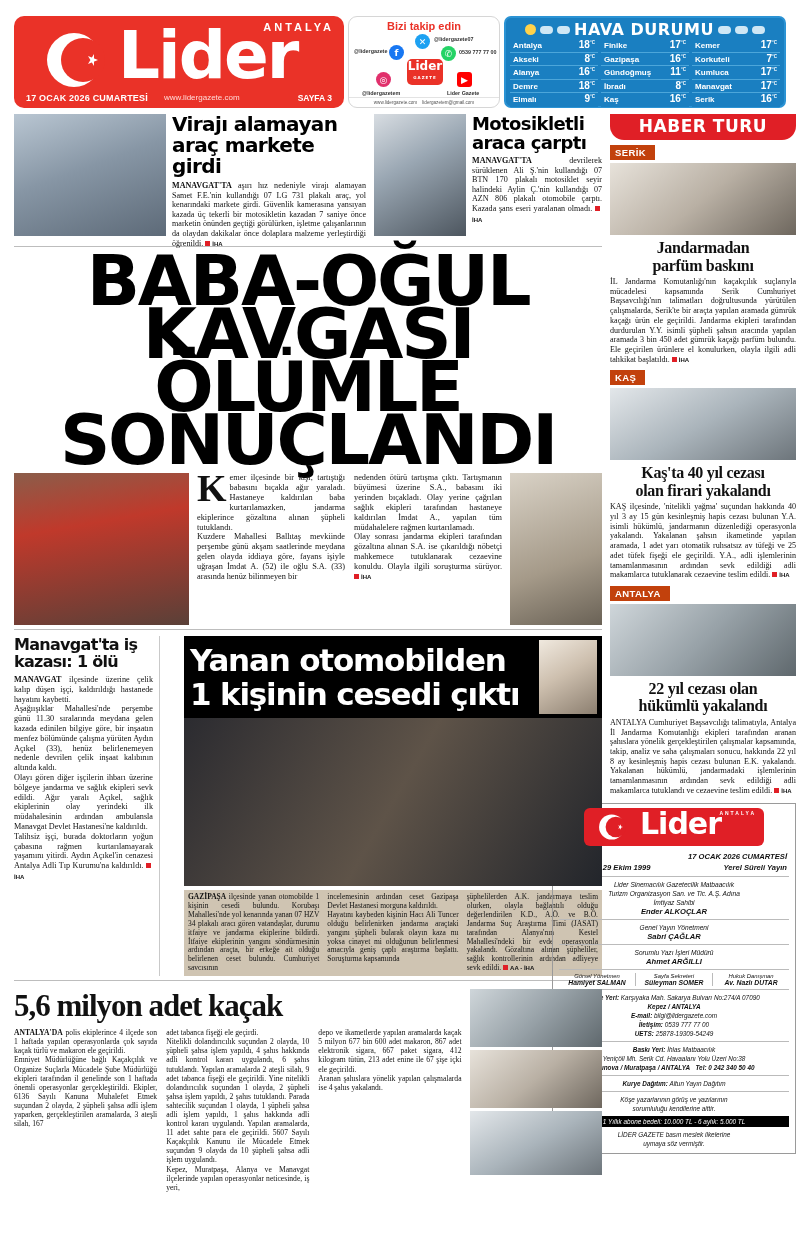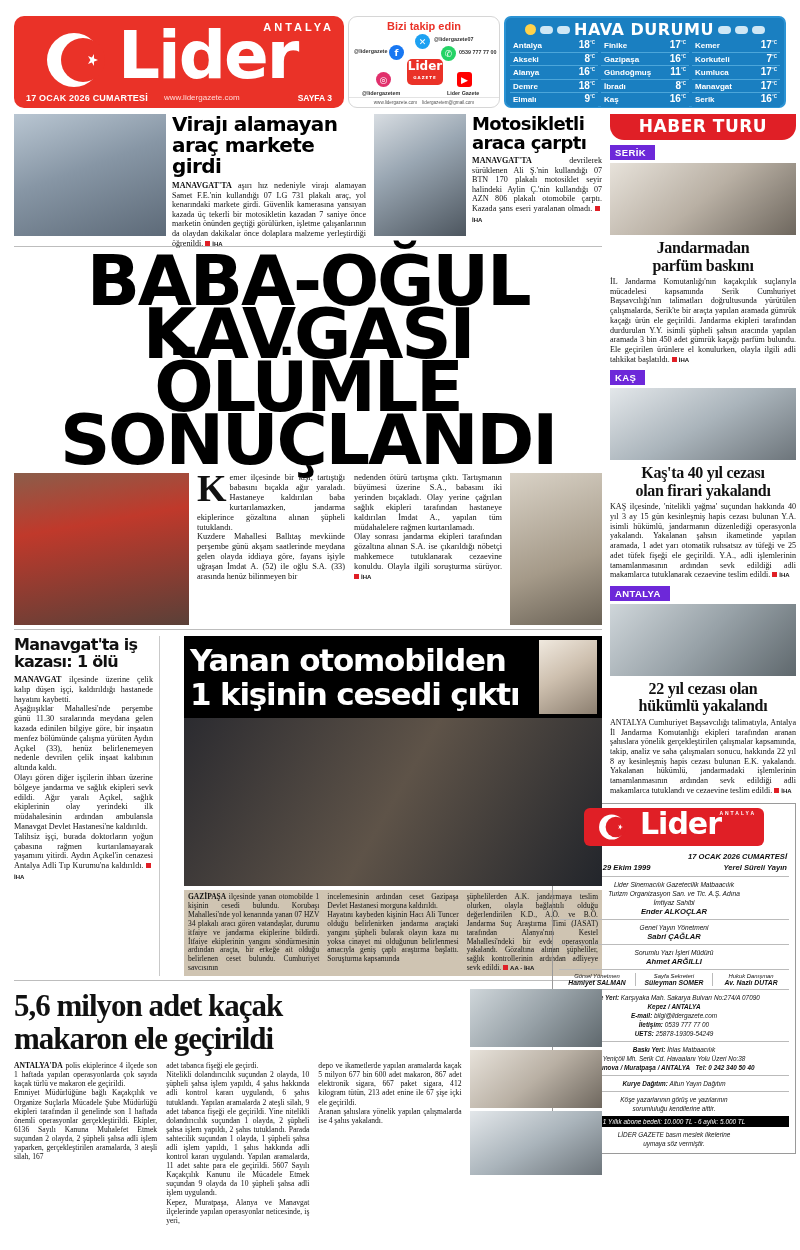--- a/index.html
+++ b/index.html
@@ -174,21 +174,21 @@
   .bot-photos { width: 148px; }
   .bot-photo { background: #6f6f6f; margin-bottom: 3px; }
 
   
   .rail-head {
     background: #e01f26; color: #fff; text-align: center;
     font-family: "DejaVu Sans", sans-serif; font-weight: 800; font-size: 17px;
     letter-spacing: .5px; border-radius: 0 0 14px 14px; padding: 2px 0 4px 0;
   }
   .city-tag {
-    background: #6d28d9; color: #fff; display: inline-block;
+    background: #c2410c; color: #fff; display: inline-block;
     font-family: "Liberation Sans", sans-serif; font-weight: 700;
     font-size: 9.5px; padding: 2px 9px 2px 5px; letter-spacing: .4px; margin: 5px 0 3px 0;
   }
   .rail-photo { width: 100%; height: 72px; background: #9a9a9a; }
   .rail-title {
     font-family: "Liberation Serif", serif; font-weight: 700;
     text-align: center; font-size: 16px; line-height: 17.5px; margin: 4px 0 3px 0;
     letter-spacing: -.3px;
   }
   .rail-body { font-size: 8.1px; line-height: 9.7px; text-align: justify; }
@@ -469,21 +469,20 @@
           </div>
         </div>
       </div>
 
       <hr class="rule">
 
       <div class="bottom">
         <div class="bot-left">
           <div class="bot-title">
             <div>5,6 milyon adet kaçak</div>
-            <div>makaron ele geçirildi</div>
           </div>
           <div class="bot-cols">
             <div class="c">
               <p><b>ANTALYA'DA</b><span> polis ekiplerince 4 ilçede son 1 haftada yapılan operasyonlarda çok sayıda kaçak türlü ve makaron ele geçirildi.</span></p>
               <p>Emniyet Müdürlüğüne bağlı Kaçakçılık ve Organize Suçlarla Mücadele Şube Müdürlüğü ekipleri tarafından il genelinde son 1 haftada önemli operasyonlar gerçekleştirildi. Ekipler, 6136 Sayılı Kanuna Muhalefet Etmek suçundan 2 olayda, 2 şüpheli şahsa adli işlem yaparken, gerçekleştirilen aramalarda, 3 ateşli silah, 167</p>
             </div>
             <div class="c">
               <p>adet tabanca fişeği ele geçirdi.</p>
               <p>Nitelikli dolandırıcılık suçundan 2 olayda, 10 şüpheli şahsa işlem yapıldı, 4 şahıs hakkında adli kontrol kararı uygulandı, 6 şahıs tutuklandı. Yapılan aramalarda 2 ateşli silah, 9 adet tabanca fişeği ele geçirildi. Yine nitelikli dolandırıcılık suçundan 1 olayda, 2 şüpheli şahsa işlem yapıldı, 2 şahıs tutuklandı. Parada sahtecilik suçundan 1 olayda, 1 şüpheli şahsa adli işlem yapıldı, 1 şahıs hakkında adli kontrol kararı uygulandı. Yapılan aramalarda, 11 adet sahte para ele geçirildi. 5607 Sayılı Kaçakçılık Kanunu ile Mücadele Etmek suçundan 9 olayda da 10 şüpheli şahsa adli işlem uygulandı.</p>
               <p>Kepez, Muratpaşa, Alanya ve Manavgat ilçelerinde yapılan operasyonlar neticesinde, iş yeri,</p>

